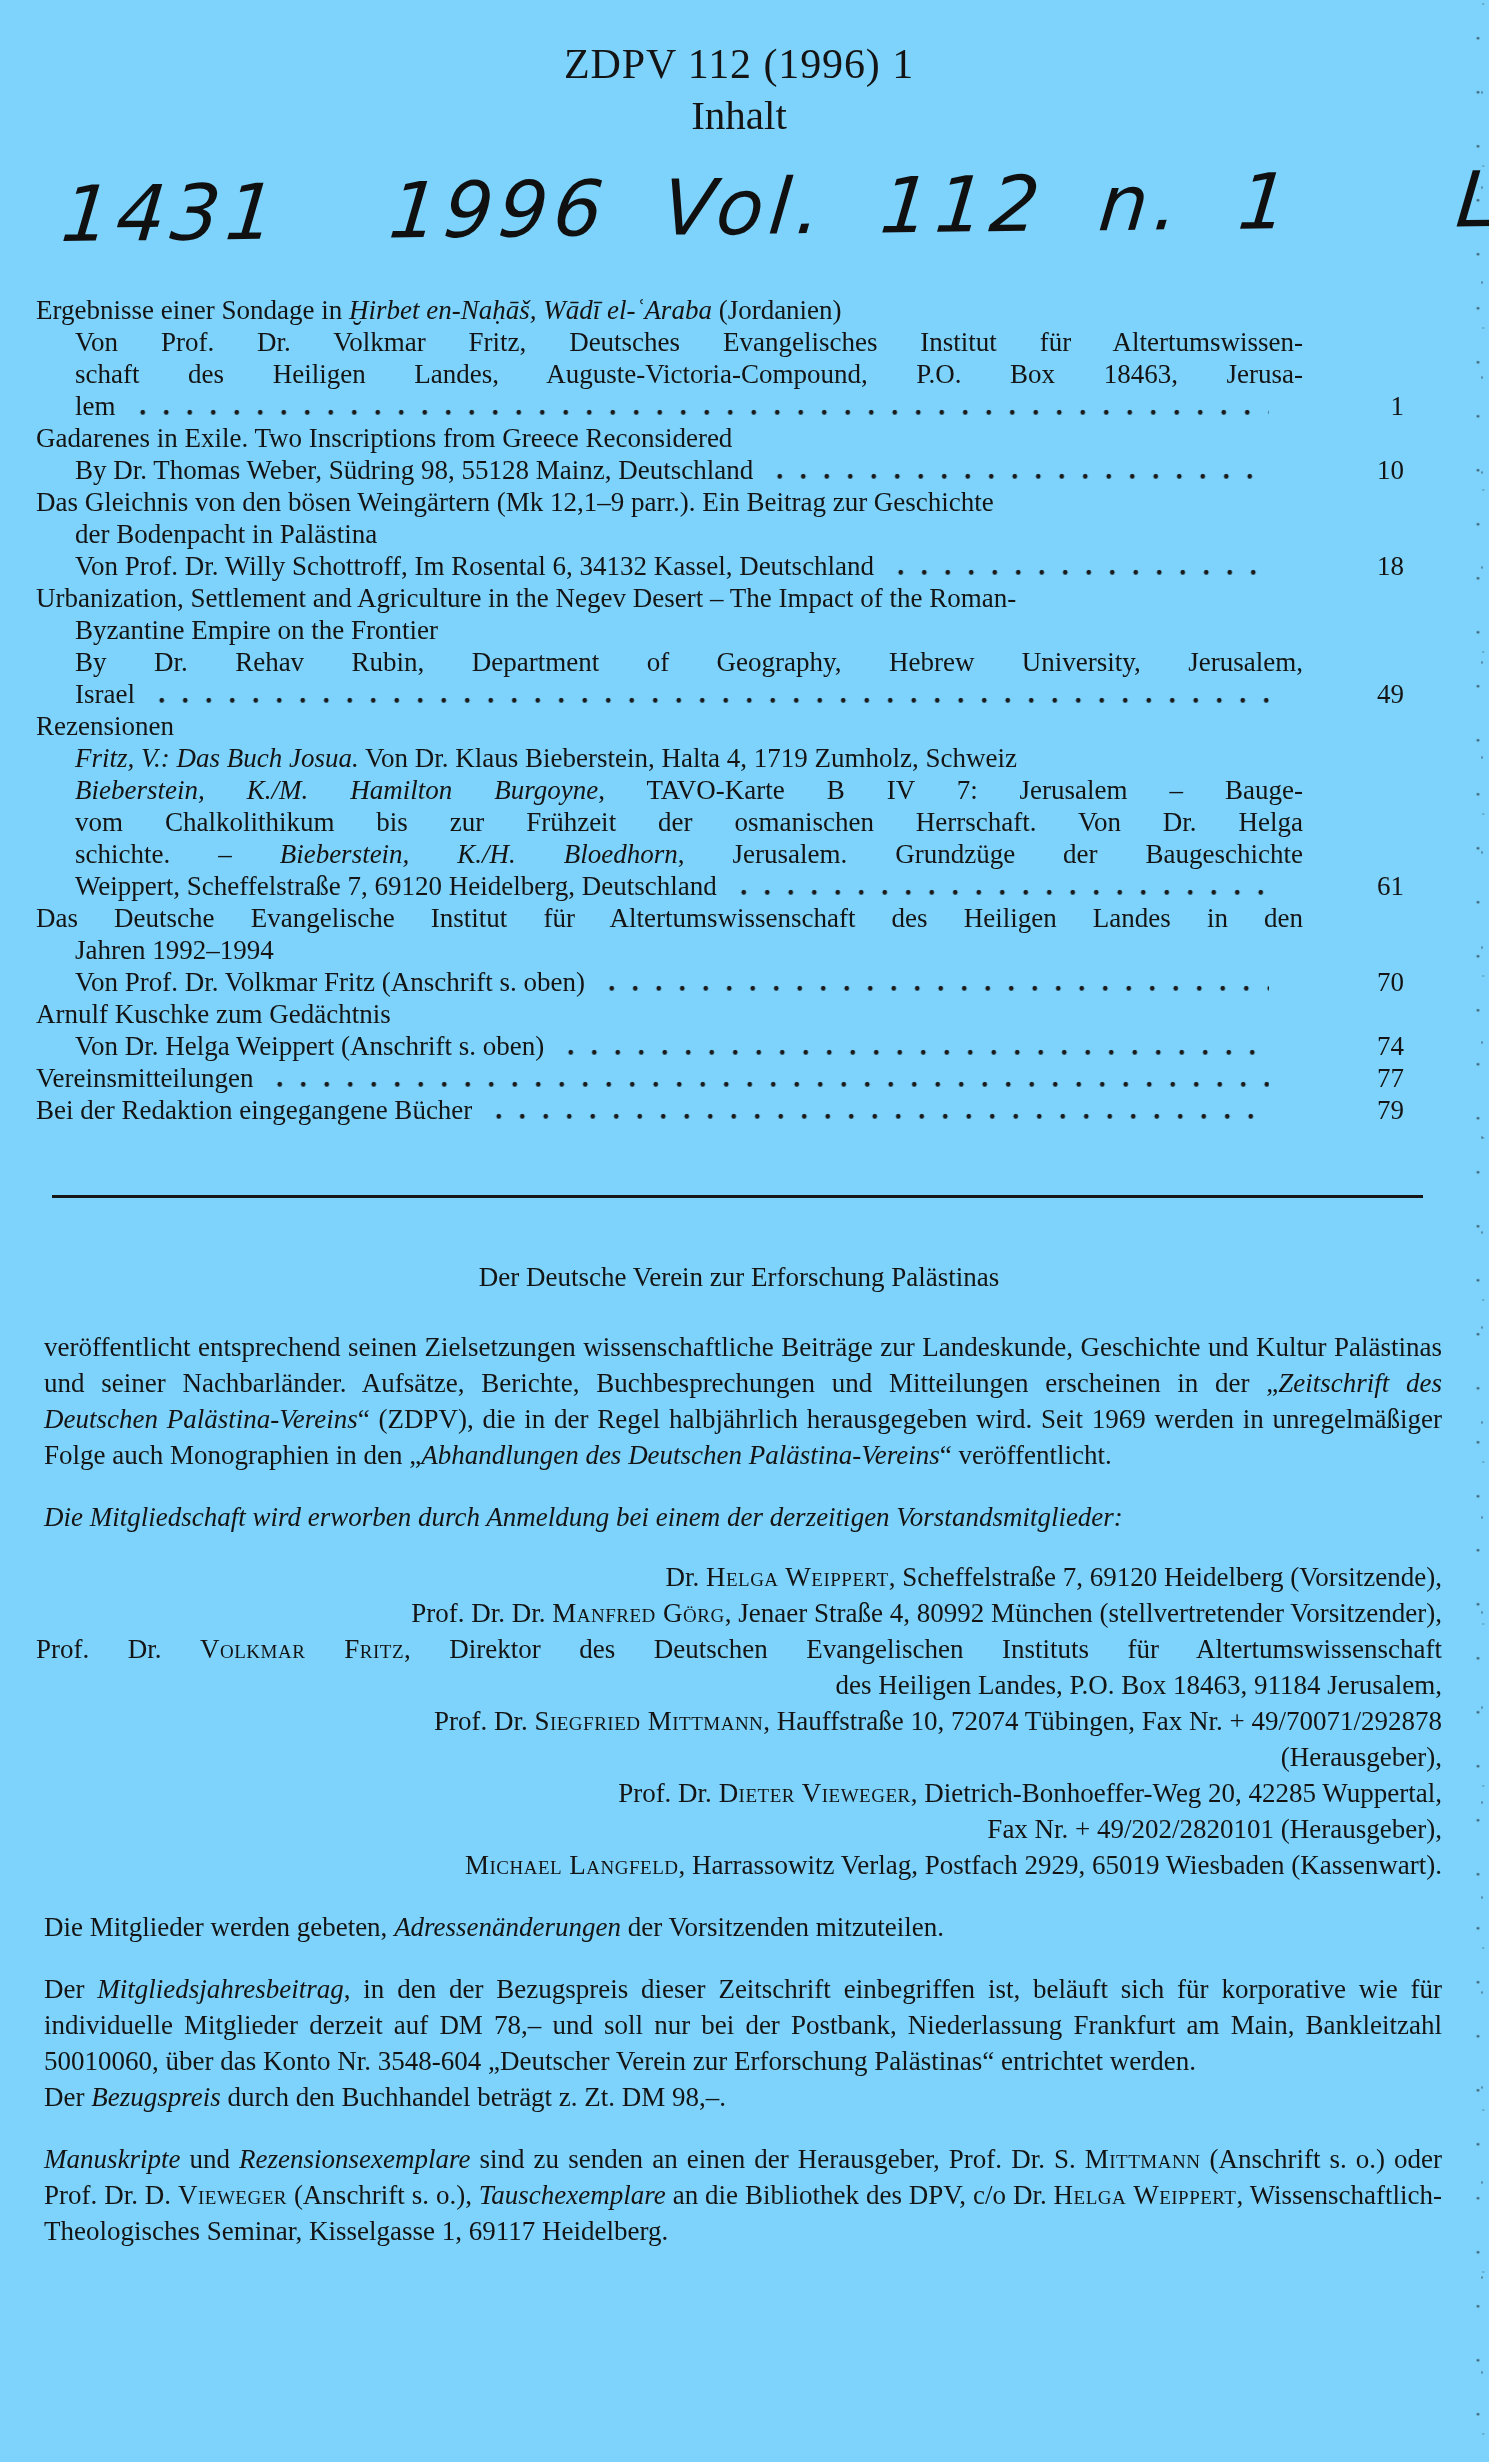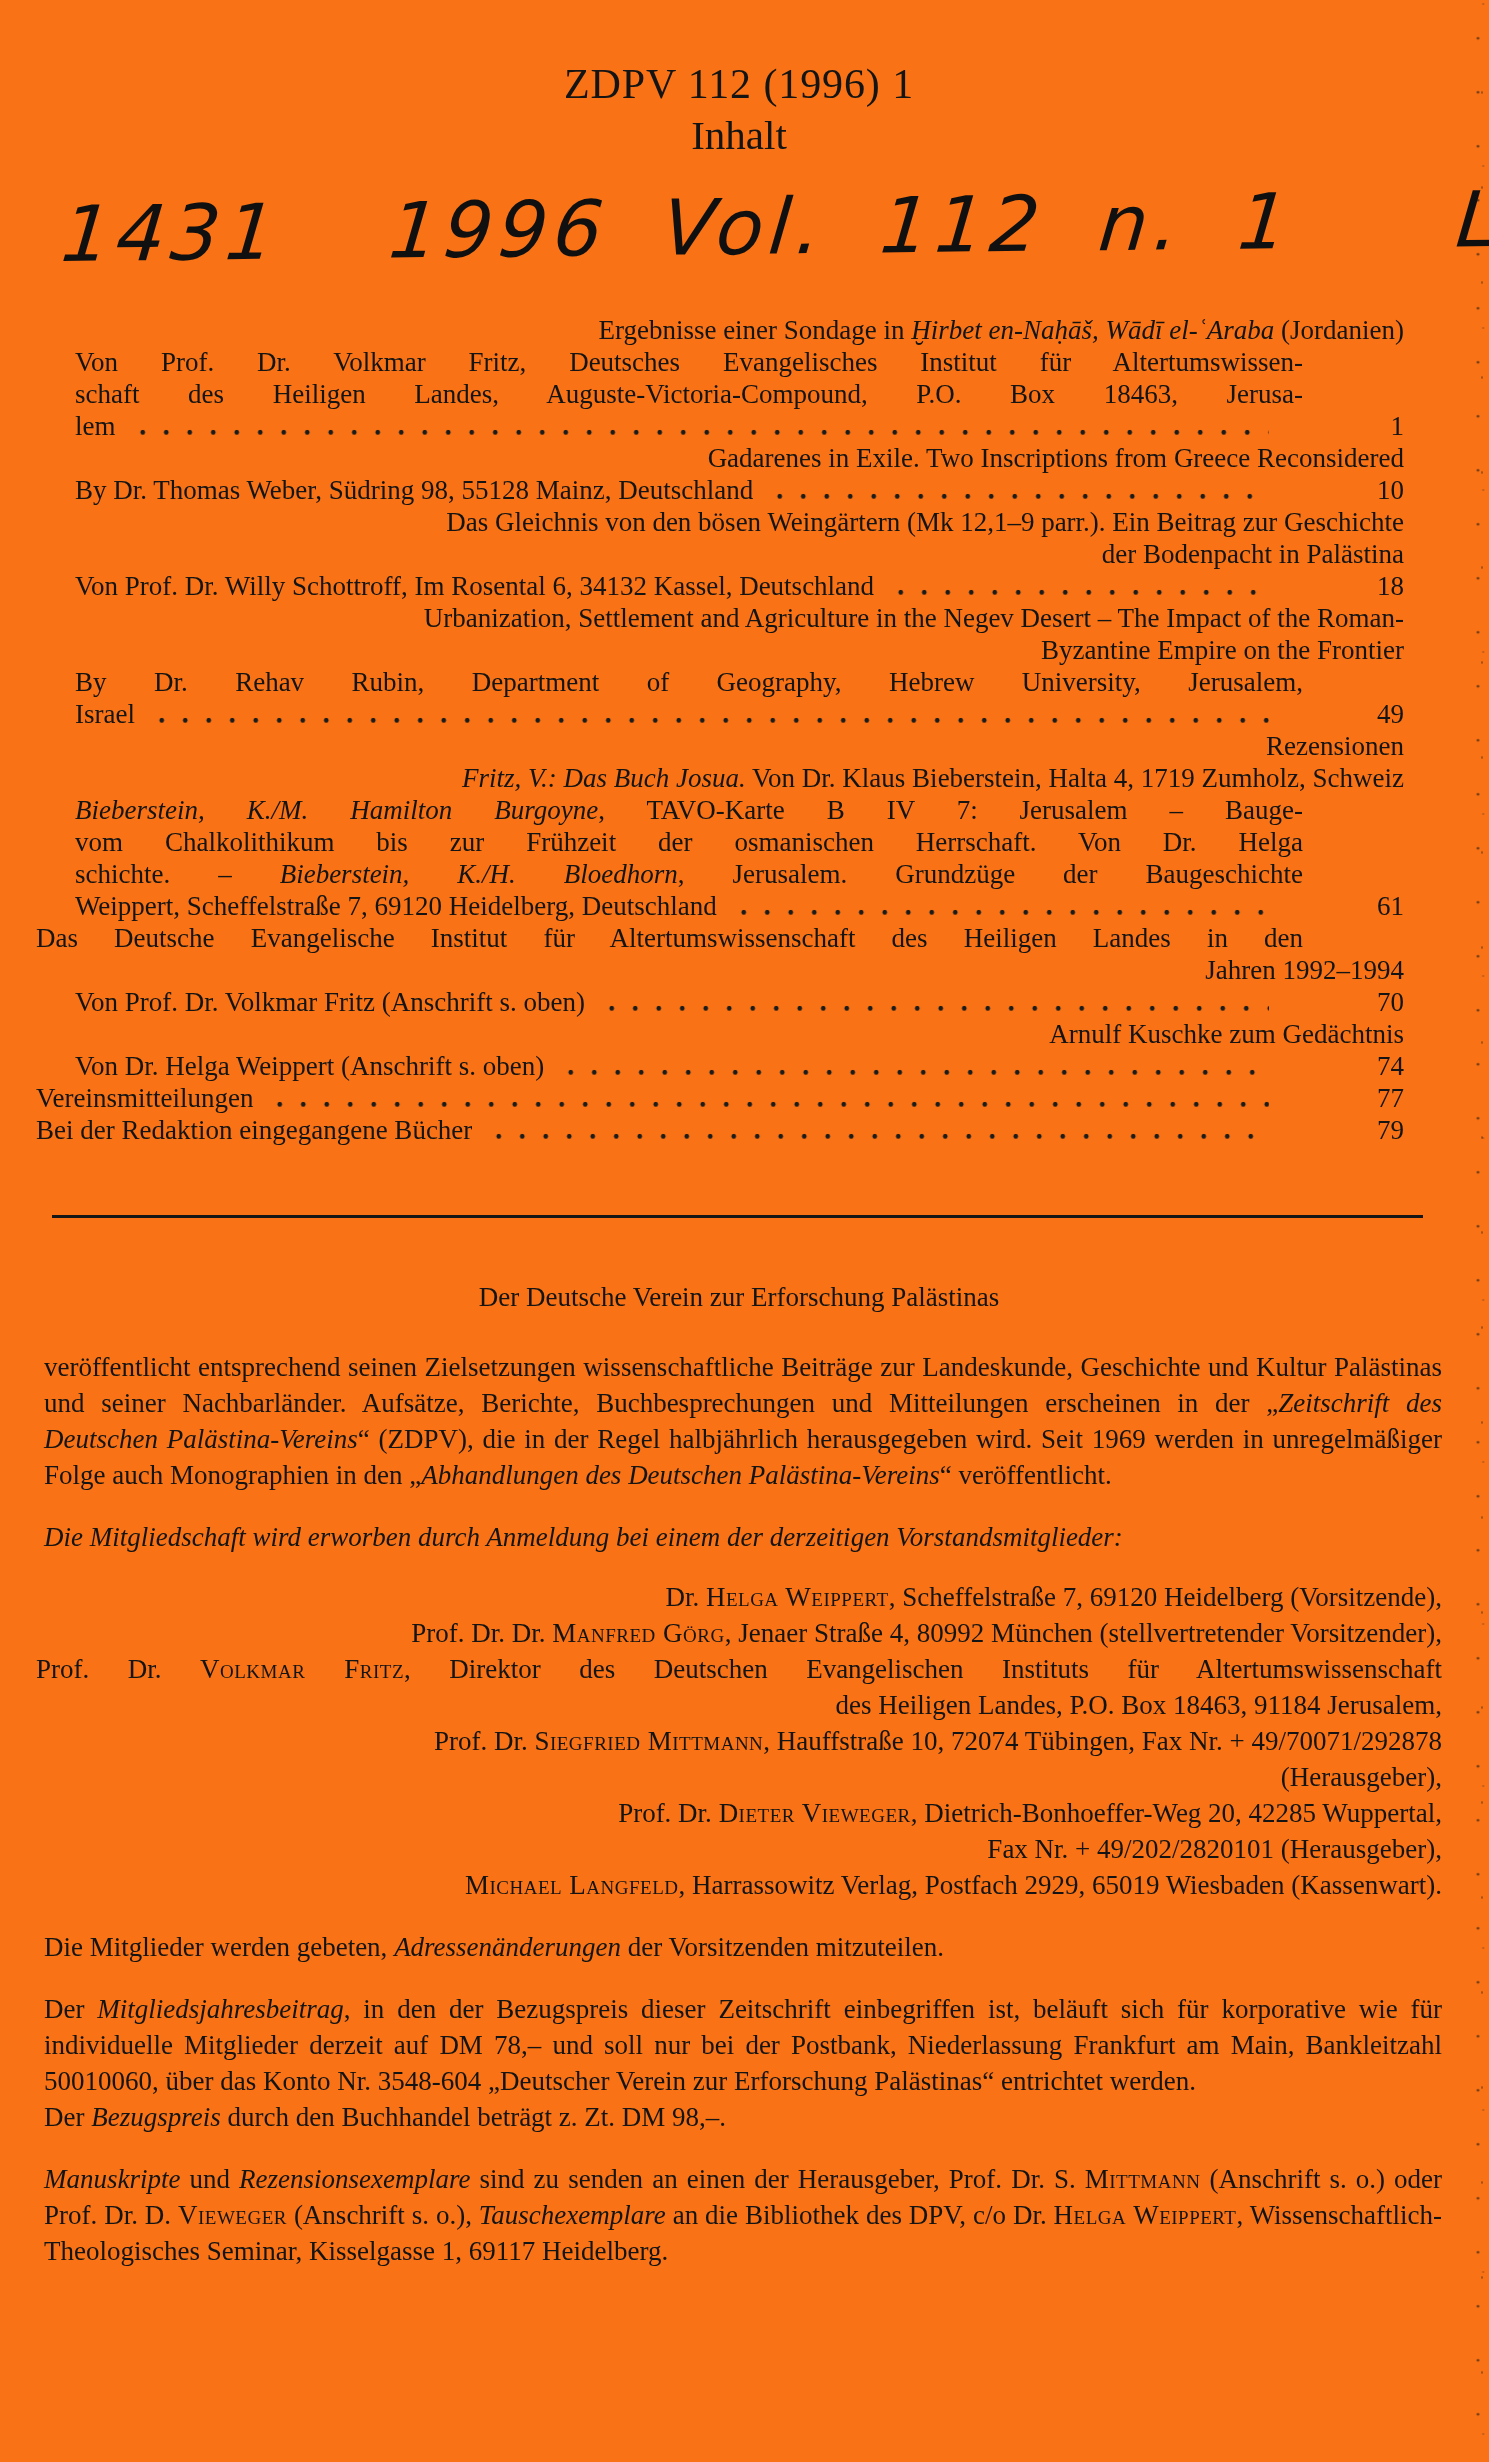--- a/index.html
+++ b/index.html
@@ -1,42 +1,42 @@
 <!DOCTYPE html>
 <html style="font-size:15px"><head>
 <meta charset="utf-8">
 <style>
   html,body{margin:0;padding:0;background:#e8e8e8;}
   .page{
     position:relative;
     width:1489px;height:2462px;
-    background:#f97316;
+    background:#7dd3fc;
     overflow:hidden;
     font-family:"Liberation Serif","DejaVu Serif",serif;
     color:#141414;
     box-sizing:border-box;
-    padding:58px 47px 0 36px;
+    padding:38px 47px 0 36px;
   }
   .center{text-align:center;}
   .journal-title{font-size:42px;line-height:53px;letter-spacing:0.9px;}
   .contents-heading{font-size:41px;line-height:49px;}
   .handwriting{
     margin-top:28px;margin-left:26px;
     font-family:"DejaVu Sans",sans-serif;
     font-style:oblique;
     font-size:77px;line-height:94px;
     letter-spacing:5.6px;word-spacing:24.4px;
     white-space:pre;
     transform:skewX(-6deg) rotate(-0.6deg);
     transform-origin:left center;
     color:#101010;
   }
   
   .toc{margin-top:32px;font-size:27px;line-height:32px;}
-  .toc-row{display:flex;align-items:baseline;padding-right:38px;justify-content:flex-end;}
+  .toc-row{display:flex;align-items:baseline;padding-right:38px;}
   .toc-row.ind{padding-left:39px;}
   .toc-row.just .toc-text{flex:1;margin-right:101px;text-align:justify;text-align-last:justify;}
   .toc-text{white-space:pre-wrap;}
   .leader{
     flex:1;height:6.6px;align-self:flex-end;
     margin:0 24.4px 6.6px 15px;
     background-image:radial-gradient(circle,#1b1b1b 2.1px,transparent 2.7px);
     background-size:23.5px 6.6px;background-repeat:repeat-x;background-position:left bottom;
   }
   .pagenum{width:111px;text-align:right;flex:none;}

